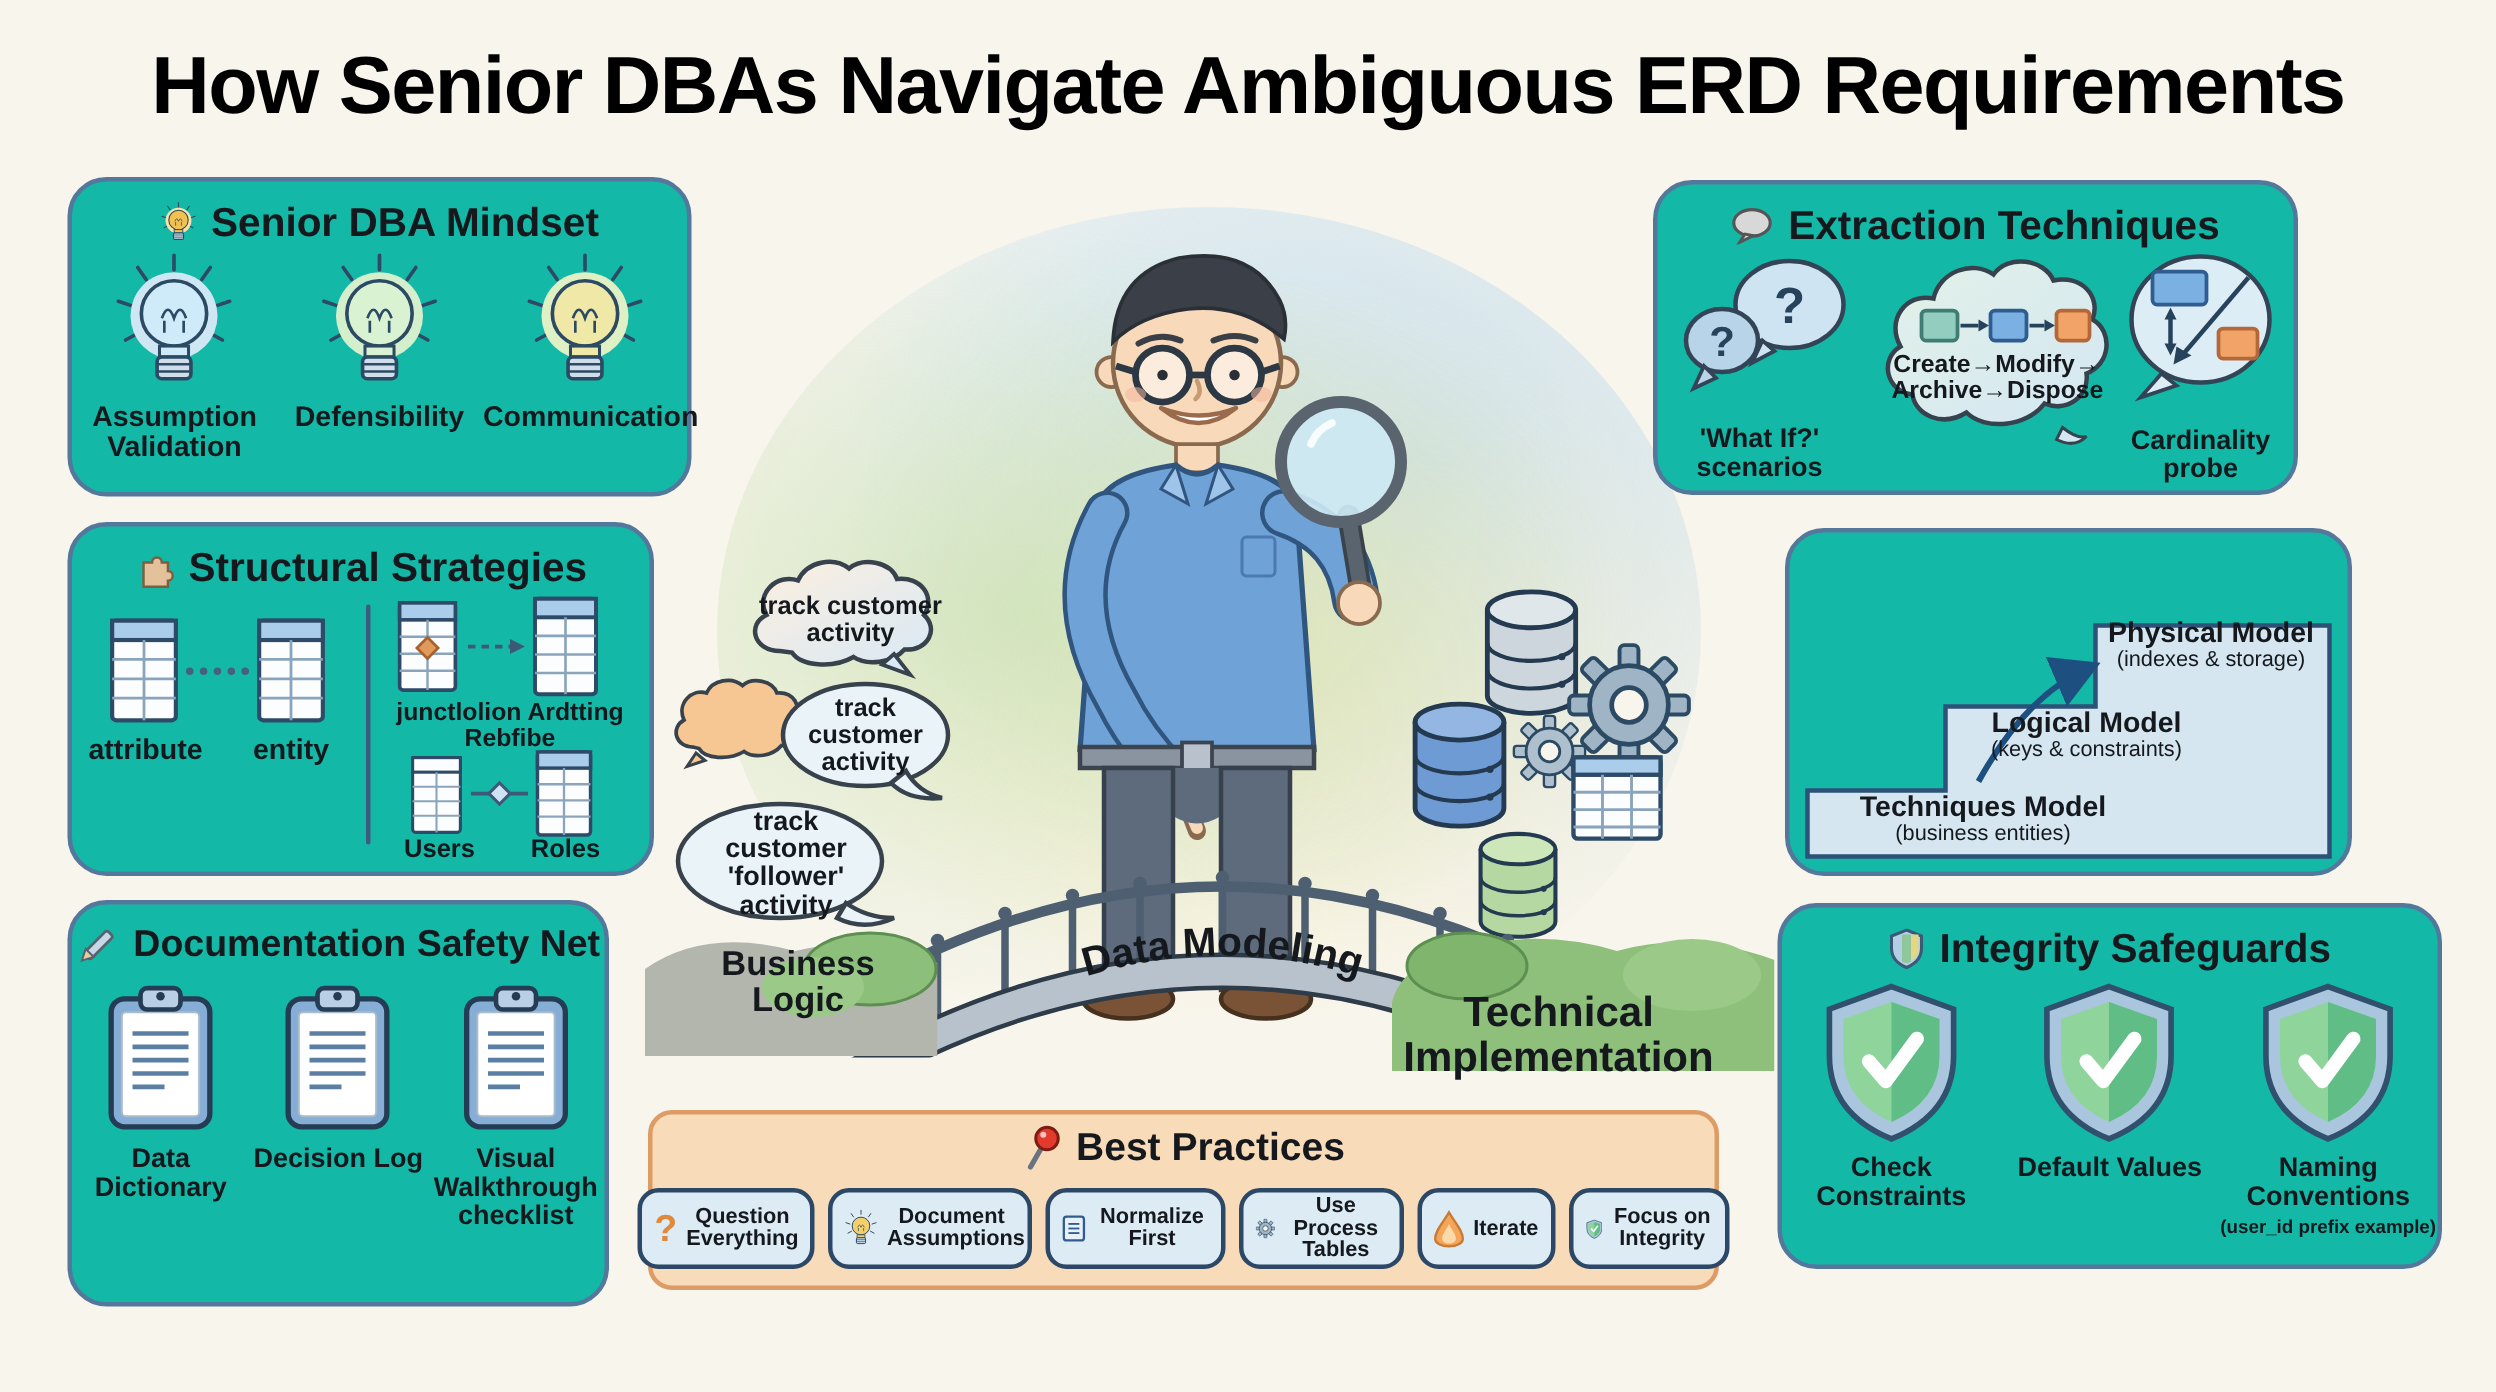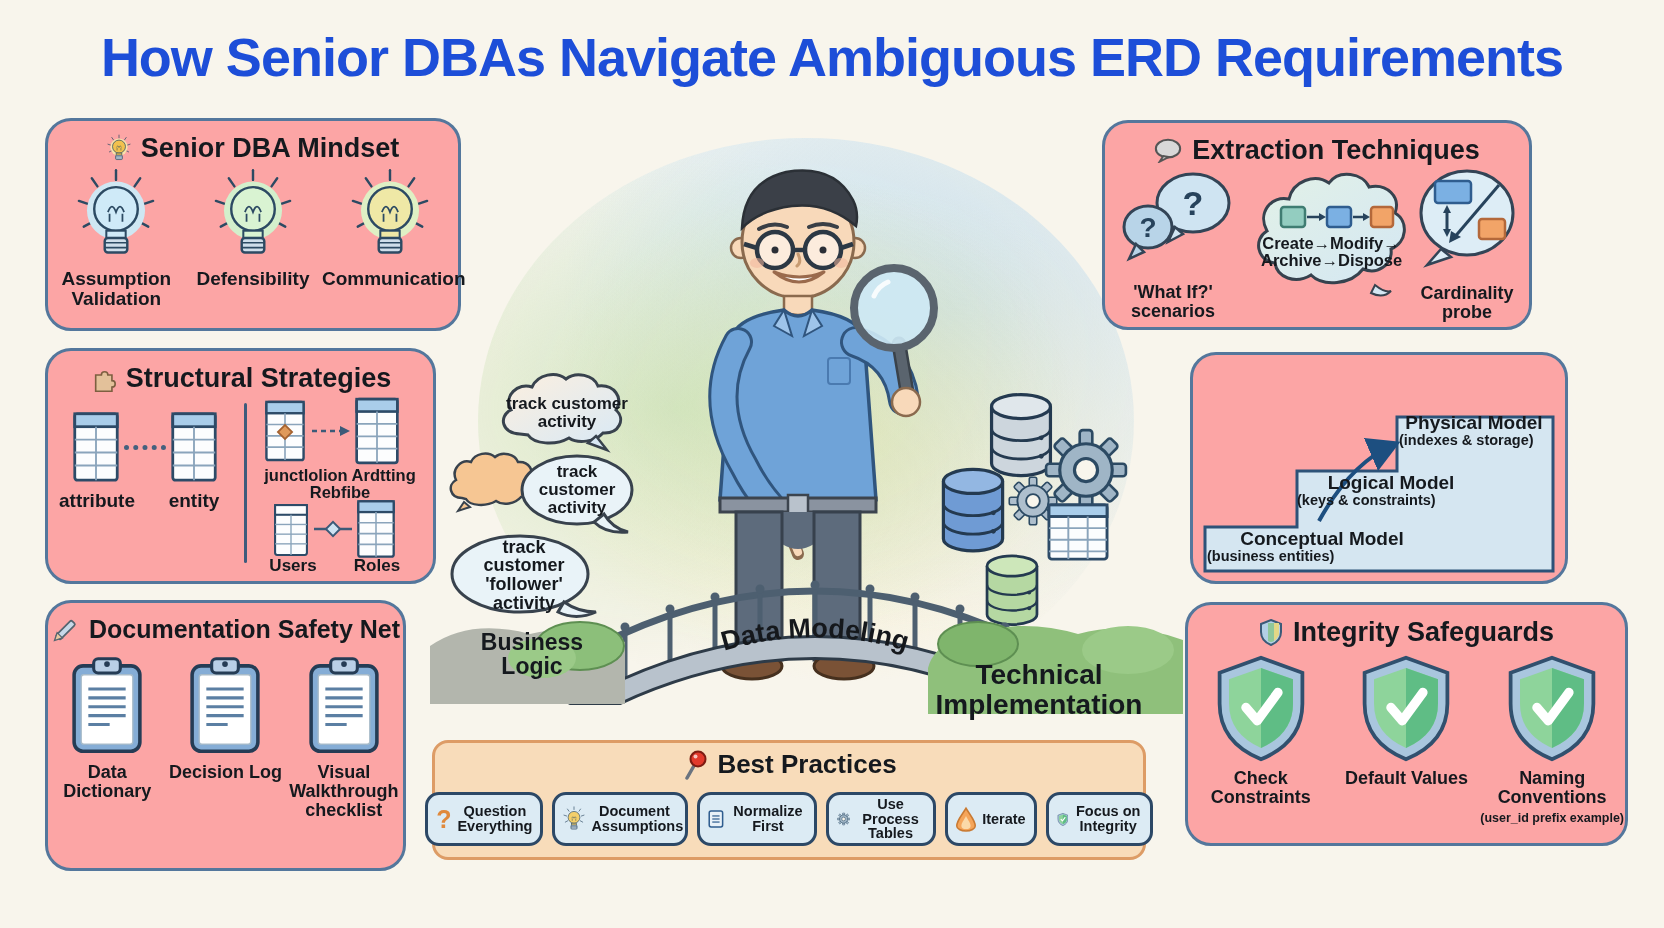--- a/index.html
+++ b/index.html
@@ -1,21 +1,21 @@
 <!DOCTYPE html>
 <html><head>
 <meta charset="utf-8">
 <style>
   html,body{margin:0;padding:0;background:#e8e4d8;}
   #canvas{position:relative;width:1664px;height:928px;background:#f8f5ec;overflow:hidden;
           font-family:"Liberation Sans","DejaVu Sans",sans-serif;color:#15191e;}
   .abs{position:absolute;}
   .title{position:absolute;top:26px;left:0;right:0;text-align:center;
-         font-size:54px;font-weight:800;color:#1d4ed8;letter-spacing:-1px;}
-  .panel{position:absolute;border:3px solid #54779c;border-radius:26px;background:#fca5a5;}
+         font-size:54px;font-weight:800;color:#000000;letter-spacing:-1px;}
+  .panel{position:absolute;border:3px solid #54779c;border-radius:26px;background:#14b8a6;}
   .panel-title{position:absolute;top:12px;left:0;right:0;display:flex;align-items:center;
                justify-content:center;gap:10px;font-size:27px;font-weight:800;color:#15191e;}
   .panel-title.small{font-size:25px;}
   .lbl{font-weight:800;color:#15191e;text-align:center;line-height:1.06;}
   .row3{position:absolute;left:0;right:0;display:flex;justify-content:space-around;align-items:flex-start;}
   .col3{width:33%;}
   
   .vdiv{position:absolute;width:2.5px;background:#3d5b7c;border-radius:2px;}
   .dots{position:absolute;border-top:5px dotted #45617e;}
   
@@ -34,21 +34,21 @@
       border:3px solid #dd9c66;border-radius:16px;}
   .bp-title{position:absolute;top:6px;left:0;right:0;display:flex;justify-content:center;
             align-items:center;gap:8px;font-size:26px;font-weight:800;}
   .chiprow{position:absolute;left:8px;right:8px;bottom:11px;display:flex;gap:9px;justify-content:center;}
   .chip{display:flex;align-items:center;gap:6px;background:#dcebf4;border:3px solid #2c4866;
         border-radius:14px;padding:3px 8px;height:42px;}
   .chip .clbl{font-size:14.5px;font-weight:800;line-height:1.02;max-width:86px;text-align:center;}
   .ic-q{font-size:25px;font-weight:800;color:#e0893c;line-height:1;}
   
   .stepname{font-size:19px;font-weight:800;line-height:1.05;text-align:center;}
-  .stepdetail{font-size:14.5px;font-weight:700;line-height:1.05;text-align:left;}
+  .stepdetail{font-size:14.5px;font-weight:400;line-height:1.05;text-align:center;}
   .note{font-size:12.5px;font-weight:700;}
   svg{display:block;}
 </style>
 </head>
 <body>
 
 <div id="canvas">
 
   <svg width="0" height="0" style="position:absolute">
     <defs>
@@ -299,21 +299,21 @@
     </svg>
     <div class="abs" style="left:206px;top:58px;width:150px;">
       <div class="stepname">Physical Model</div>
       <div class="stepdetail">(indexes &amp; storage)</div>
     </div>
     <div class="abs" style="left:104px;top:118px;width:188px;">
       <div class="stepname">Logical Model</div>
       <div class="stepdetail">(keys &amp; constraints)</div>
     </div>
     <div class="abs" style="left:14px;top:174px;width:230px;">
-      <div class="stepname">Conceptual Model</div>
+      <div class="stepname">Techniques Model</div>
       <div class="stepdetail">(business entities)</div>
     </div>
   </div>
 
   <div class="panel" style="left:1185px;top:602px;width:437px;height:238px;">
     <div class="panel-title">
       <svg width="24" height="27" viewBox="0 0 24 27">
         <path d="M12,1 L22,5 V13 Q22,22 12,26 Q2,22 2,13 V5 Z" fill="#b3cfe6" stroke="#3b5a78" stroke-width="2"></path>
         <path d="M9,4 h6 v18 q-3,2 -6,0 Z" fill="#8fc79b"></path>
         <path d="M15,4 h5 v12 q-2,4 -5,6 Z" fill="#e3d786"></path>

